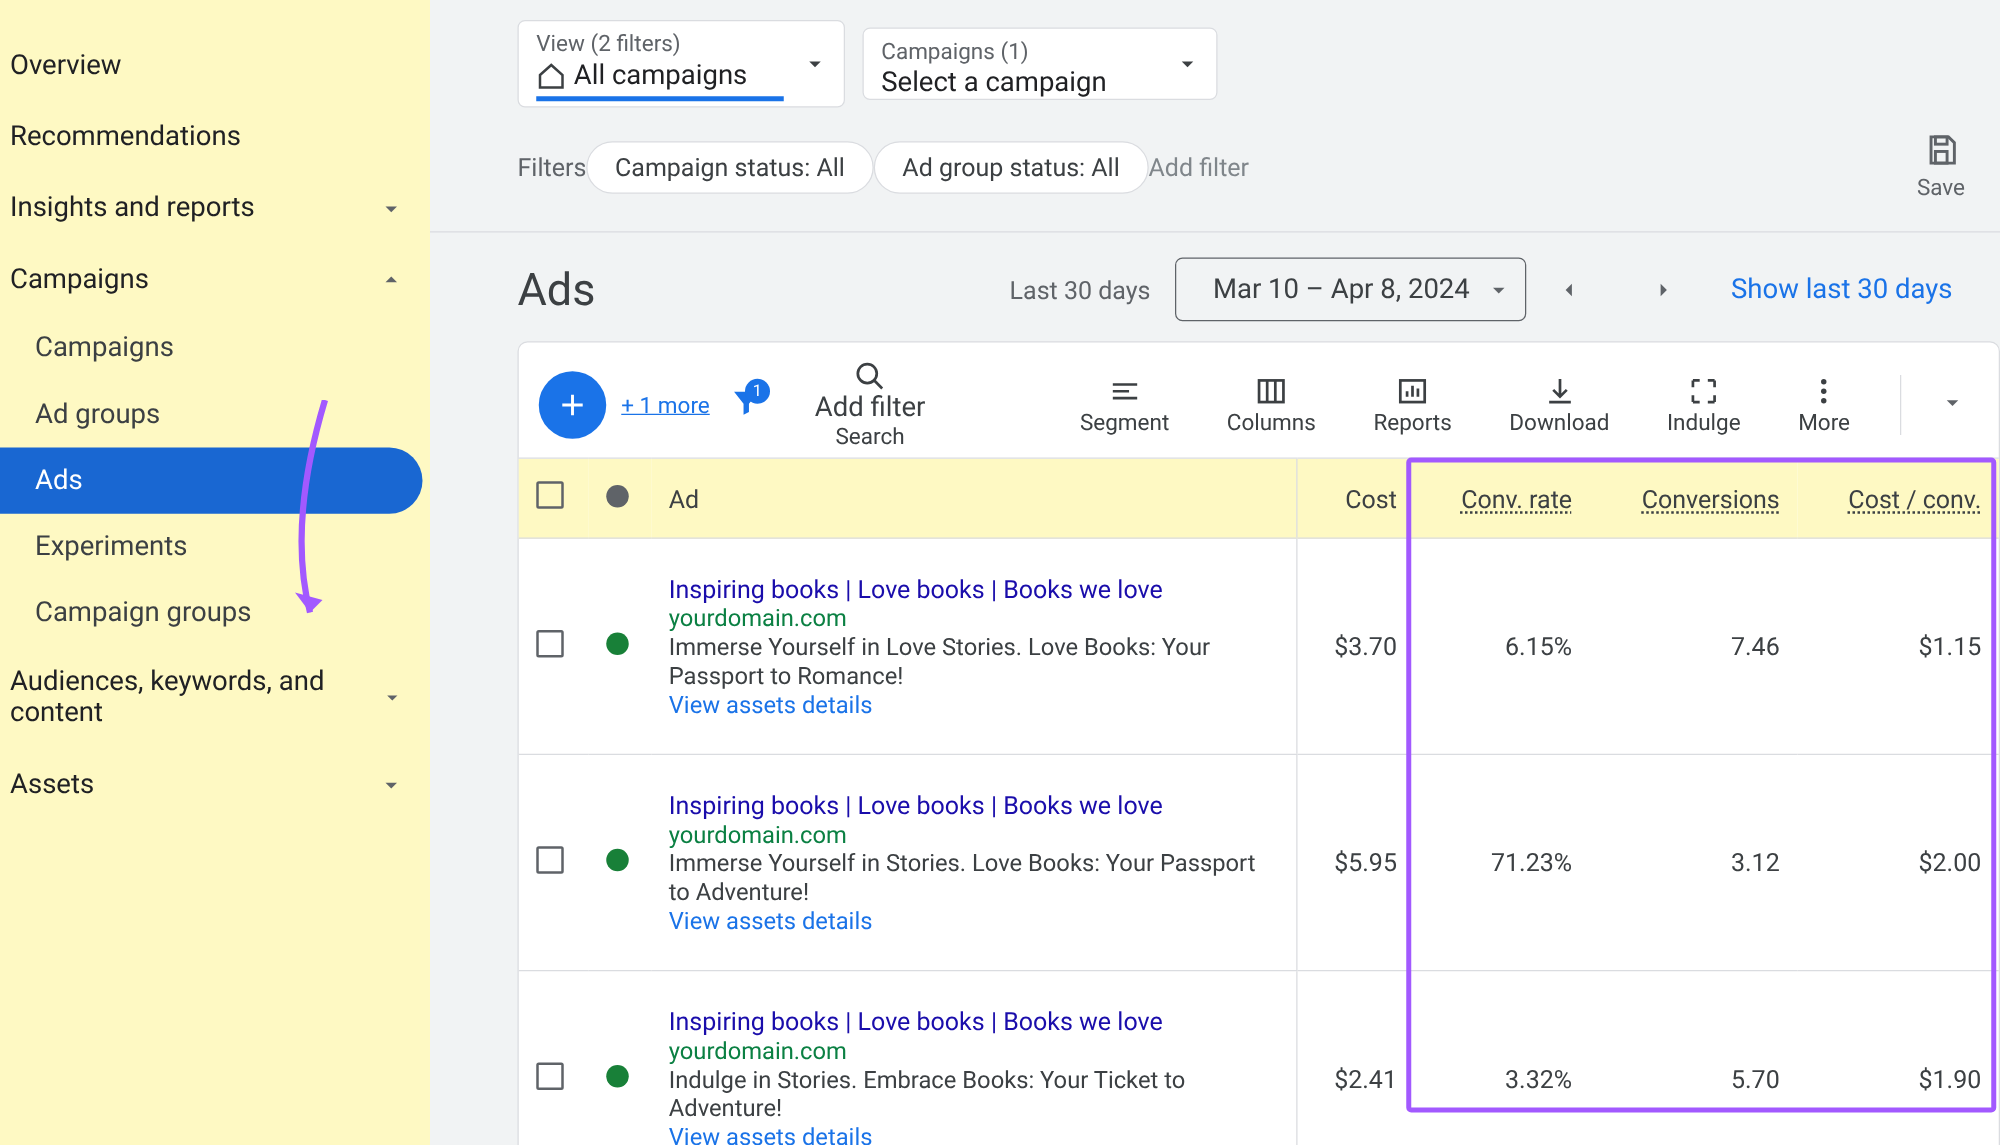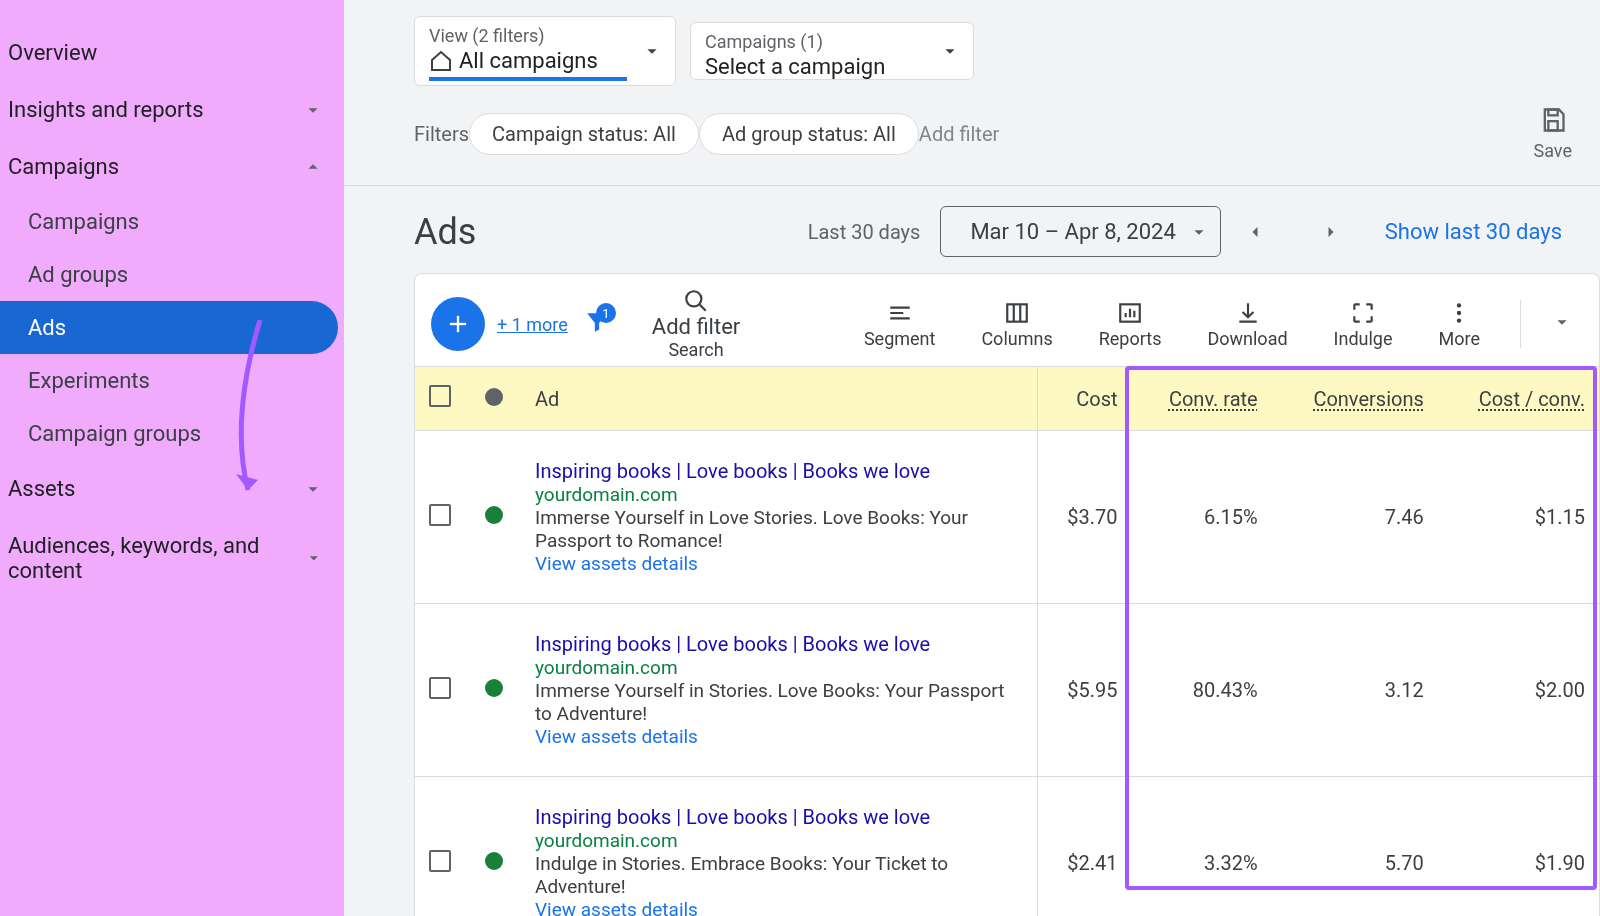--- a/index.html
+++ b/index.html
@@ -1,21 +1,21 @@
 <!DOCTYPE html>
 <html><head>
   <meta charset="utf-8">
   <style>
     * { box-sizing: border-box; margin: 0; padding: 0; }
     body { font-family: 'Google Sans', Roboto, Arial, sans-serif; background: #f1f3f4; color: #3c4043; width: 1600px; height: 916px; overflow: hidden; }
 
     .app { display: flex; height: 100%; }
 
     
-    .sidebar { width: 344px; background: #f0abfc; padding-top: 24px; }
+    .sidebar { width: 344px; background: #fef9c3; padding-top: 24px; }
     .side-item { padding: 16px 20px 16px 8px; font-size: 22px; color: #202124; cursor: pointer; display: flex; justify-content: space-between; align-items: center; }
     .side-sub { padding: 14px 20px 14px 28px; font-size: 22px; color: #3c4043; cursor: pointer; }
     .side-sub.active { background: #1967d2; color: #fff; border-radius: 0 40px 40px 0; margin-right: 6px; }
     .chev { width: 22px; height: 22px; }
     .arrow-overlay { position: absolute; left: 220px; top: 320px; pointer-events: none; }
 
     
     .main { flex: 1; padding: 0 0 0 0; position: relative; }
 
     
@@ -80,44 +80,47 @@
 </head>
 <body>
 
 <div class="app">
 
   <div class="sidebar">
     <div class="side-item">
       <span>Overview</span>
     </div>
     <div class="side-item">
+      <span>Recommendations</span>
+    </div>
+    <div class="side-item">
       <span>Insights and reports</span>
       <svg class="chev" viewBox="0 0 24 24" fill="#5f6368">
           <path d="M7 10l5 5 5-5z"></path>
         </svg>
     </div>
     <div class="side-item">
       <span>Campaigns</span>
       <svg class="chev" viewBox="0 0 24 24" fill="#5f6368">
           <path d="M7 14l5-5 5 5z"></path>
         </svg>
     </div>
     <div class="side-sub">Campaigns</div>
     <div class="side-sub">Ad groups</div>
     <div class="side-sub active">Ads</div>
     <div class="side-sub">Experiments</div>
     <div class="side-sub">Campaign groups</div>
     <div class="side-item">
-      <span>Assets</span>
+      <span>Audiences, keywords, and content</span>
       <svg class="chev" viewBox="0 0 24 24" fill="#5f6368">
           <path d="M7 10l5 5 5-5z"></path>
         </svg>
     </div>
     <div class="side-item">
-      <span>Audiences, keywords, and content</span>
+      <span>Assets</span>
       <svg class="chev" viewBox="0 0 24 24" fill="#5f6368">
           <path d="M7 10l5 5 5-5z"></path>
         </svg>
     </div>
   </div>
 
   <svg class="arrow-overlay" width="70" height="200" viewBox="0 0 70 200">
     <path d="M40 0 Q10 100 28 170" stroke="#a259ff" stroke-width="5" fill="none"></path>
     <path d="M28 170 l-12 -16 l22 6 z" fill="#a259ff"></path>
   </svg>
@@ -290,21 +293,21 @@
             <tr>
     <td class="left"><span class="checkbox"></span></td>
     <td class="left"><span class="status-dot green"></span></td>
     <td class="left" style="max-width:430px">
       <div class="ad-headline">Inspiring books | Love books | Books we love</div>
       <div class="ad-url">yourdomain.com</div>
       <div class="ad-desc">Immerse Yourself in Stories. Love Books: Your Passport to Adventure!</div>
       <div class="ad-link">View assets details</div>
     </td>
     <td class="col-sep">$5.95</td>
-    <td>80.43%</td>
+    <td>71.23%</td>
     <td>3.12</td>
     <td>$2.00</td>
   </tr>
             <tr>
     <td class="left"><span class="checkbox"></span></td>
     <td class="left"><span class="status-dot green"></span></td>
     <td class="left" style="max-width:430px">
       <div class="ad-headline">Inspiring books | Love books | Books we love</div>
       <div class="ad-url">yourdomain.com</div>
       <div class="ad-desc">Indulge in Stories. Embrace Books: Your Ticket to Adventure!</div>

